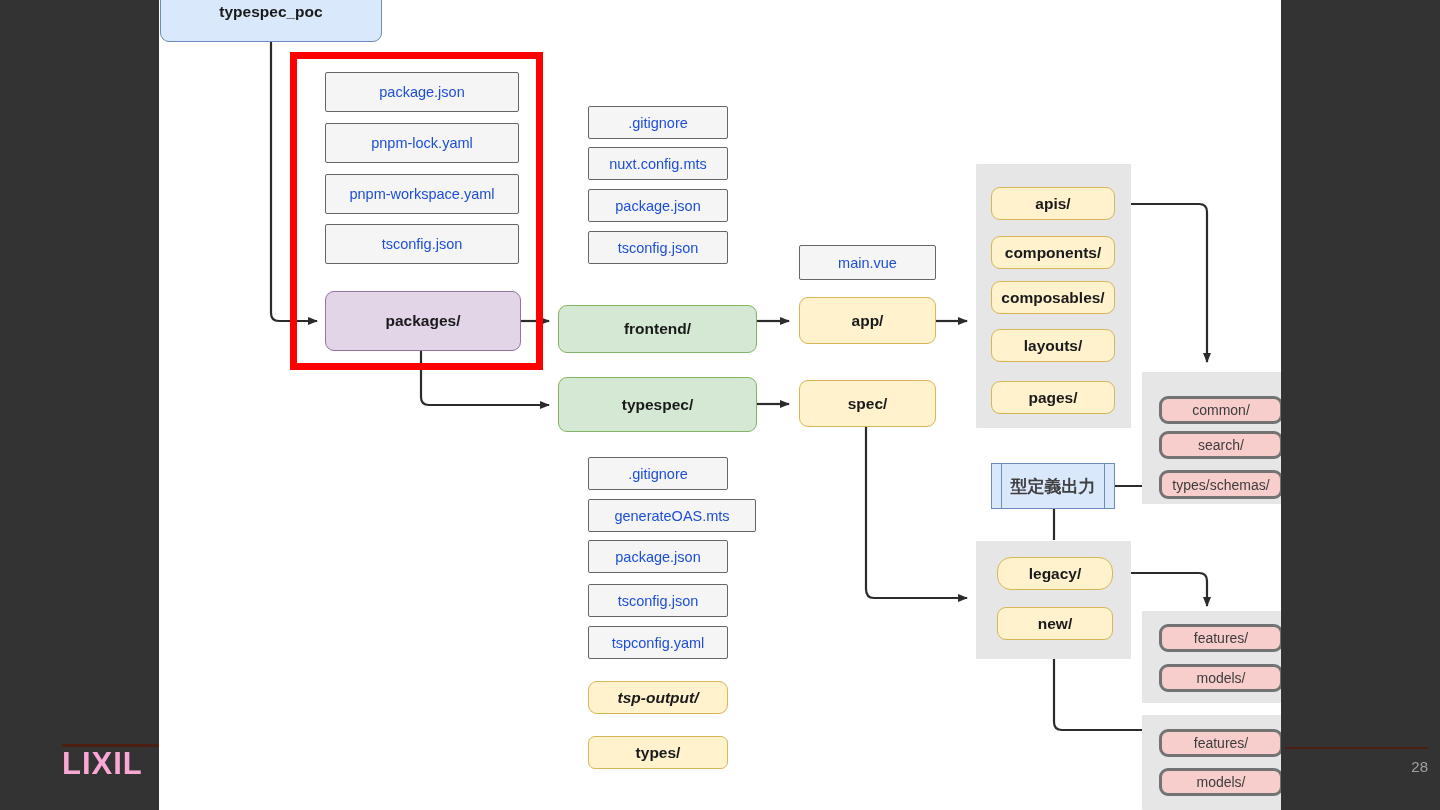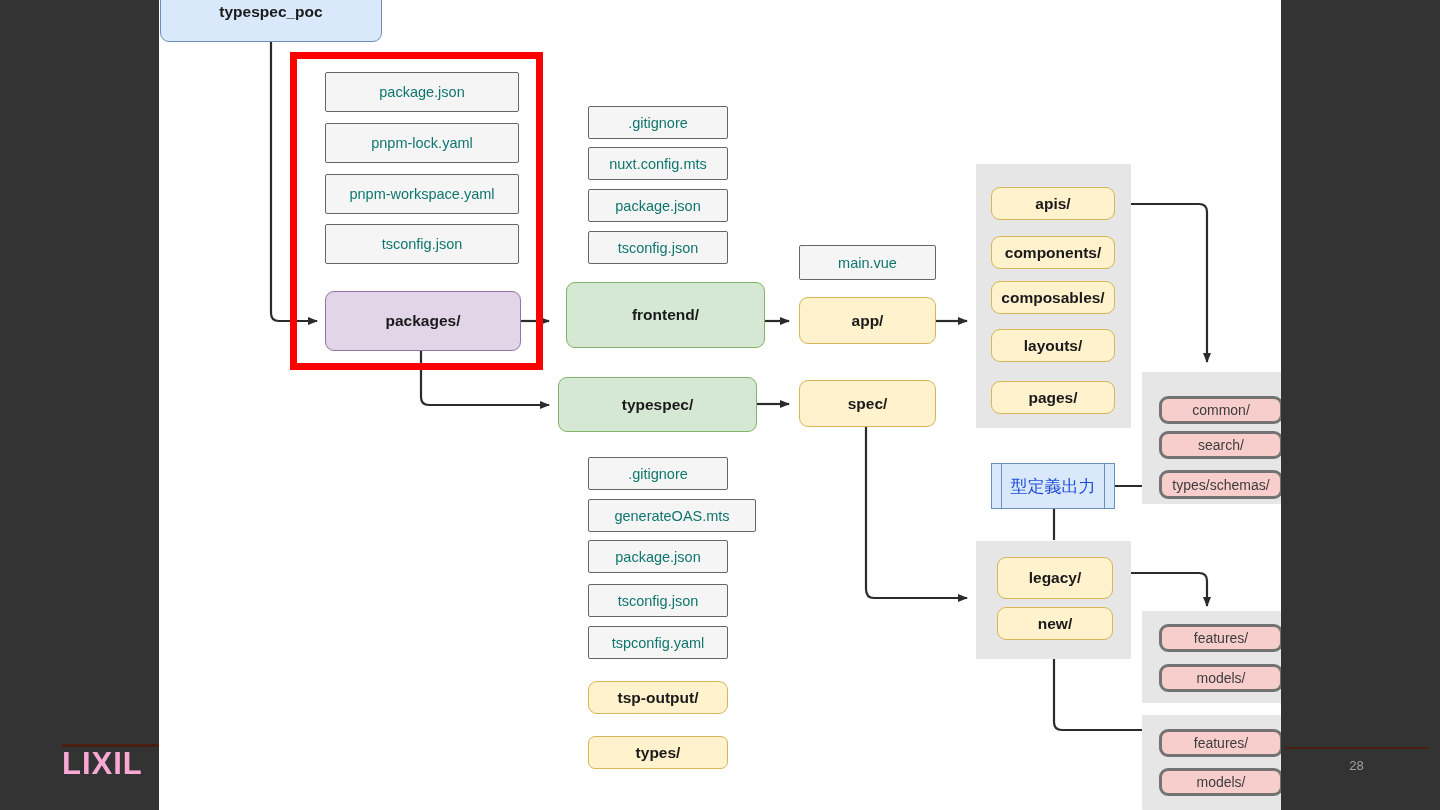--- a/index.html
+++ b/index.html
@@ -14,49 +14,49 @@
 
   
   .deck-bg{position:absolute;inset:0;background:#333333;}
   .logo{position:absolute;left:62px;top:744px;width:112px;}
   .logo-rule{width:112px;height:3px;background:#4a1f12;}
   .logo-text{
     font-size:31px;font-weight:700;letter-spacing:1px;
     color:#f9a8d4;line-height:34px;font-family:Liberation Sans, sans-serif;
   }
   .page-rule{position:absolute;left:1285px;top:747px;width:143px;height:2px;background:#4a1f12;}
-  .page-num{position:absolute;left:1285px;top:758px;width:143px;text-align:center;
-    color:#a0a0a0;font-size:13px;}
+  .page-num{position:absolute;left:1285px;top:758px;width:143px;text-align:right;
+    color:#a0a0a0;font-size:15px;}
 
   
   .canvas{
     position:absolute;left:159px;top:0;width:1122px;height:810px;
     background:#ffffff;overflow:hidden;
   }
 
   
   .node{
     position:absolute;box-sizing:border-box;
     display:flex;align-items:center;justify-content:center;
     text-align:center;color:#1a1a1a;
   }
   .file{
     background:#f5f5f5;border:1px solid #666666;border-radius:2px;
-    font-size:14.5px;font-weight:400;color:#0f766e;
+    font-size:14.5px;font-weight:400;color:#1d4ed8;
   }
   .folder{border-radius:9px;font-size:15.5px;font-weight:700;}
   .blue{background:#dae8fc;border:1px solid #6c8ebf;}
   .purple{background:#e1d5e7;border:1px solid #9673a6;}
   .green{background:#d5e8d4;border:1px solid #82b366;}
   .yellow{background:#fff2cc;border:1px solid #d6b656;}
   .pink{background:#f8cecc;border:3px solid #737373;font-weight:400;font-size:14px;color:#3c3c3c;}
   .group-box{position:absolute;background:#e6e6e6;border-radius:1px;}
   .note-jp{
     background:#dae8fc;border:1px solid #6c8ebf;
-    font-size:17px;font-weight:400;color:#1d4ed8;
+    font-size:17px;font-weight:700;color:#404040;
     font-family:"DejaVu Sans","Liberation Sans",sans-serif;
   }
   .note-jp::before,.note-jp::after{
     content:"";position:absolute;top:0;bottom:0;width:0;border-left:1px solid #6c8ebf;
   }
   .note-jp::before{left:9px;}
   .note-jp::after{right:9px;}
 
   .highlight-rect{
     position:absolute;border:7px solid #ff0000;box-sizing:border-box;background:transparent;
@@ -123,29 +123,29 @@
 
     <div class="node folder purple" style="left:166px;top:291px;width:196px;height:60px;">packages/</div>
 
     <div class="highlight-rect" style="left:131px;top:52px;width:253px;height:318px;"></div>
 
     <div class="node file" style="left:429px;top:106px;width:140px;height:33px;">.gitignore</div>
     <div class="node file" style="left:429px;top:147px;width:140px;height:33px;">nuxt.config.mts</div>
     <div class="node file" style="left:429px;top:189px;width:140px;height:33px;">package.json</div>
     <div class="node file" style="left:429px;top:231px;width:140px;height:33px;">tsconfig.json</div>
 
-    <div class="node folder green" style="left:399px;top:282px;width:199px;height:66px;margin-left:8px;">frontend/</div>
+    <div class="node folder green" style="left:399px;top:305px;width:199px;height:48px;">frontend/</div>
     <div class="node folder green" style="left:399px;top:377px;width:199px;height:55px;">typespec/</div>
 
     <div class="node file" style="left:429px;top:457px;width:140px;height:33px;">.gitignore</div>
     <div class="node file" style="left:429px;top:499px;width:168px;height:33px;">generateOAS.mts</div>
     <div class="node file" style="left:429px;top:540px;width:140px;height:33px;">package.json</div>
     <div class="node file" style="left:429px;top:584px;width:140px;height:33px;">tsconfig.json</div>
     <div class="node file" style="left:429px;top:626px;width:140px;height:33px;">tspconfig.yaml</div>
-    <div class="node folder yellow" style="left:429px;top:681px;width:140px;height:33px;">tsp-output/</div>
+    <div class="node folder yellow" style="left:429px;top:681px;width:140px;height:33px;font-style:italic;">tsp-output/</div>
     <div class="node folder yellow" style="left:429px;top:736px;width:140px;height:33px;border-radius:7px;">types/</div>
 
     <div class="node file" style="left:640px;top:245px;width:137px;height:35px;">main.vue</div>
     <div class="node folder yellow" style="left:640px;top:297px;width:137px;height:47px;">app/</div>
     <div class="node folder yellow" style="left:640px;top:380px;width:137px;height:47px;">spec/</div>
 
     <div class="group-box" style="left:817px;top:164px;width:155px;height:264px;"></div>
     <div class="node folder yellow" style="left:832px;top:187px;width:124px;height:33px;">apis/</div>
     <div class="node folder yellow" style="left:832px;top:236px;width:124px;height:33px;">components/</div>
     <div class="node folder yellow" style="left:832px;top:281px;width:124px;height:33px;">composables/</div>
@@ -153,21 +153,21 @@
     <div class="node folder yellow" style="left:832px;top:381px;width:124px;height:33px;">pages/</div>
 
     <div class="group-box" style="left:983px;top:372px;width:155px;height:132px;"></div>
     <div class="node folder pink" style="left:1000px;top:396px;width:124px;height:28px;">common/</div>
     <div class="node folder pink" style="left:1000px;top:431px;width:124px;height:28px;">search/</div>
     <div class="node folder pink" style="left:1000px;top:470px;width:124px;height:29px;">types/schemas/</div>
 
     <div class="node note-jp" style="left:832px;top:463px;width:124px;height:46px;">型定義出力</div>
 
     <div class="group-box" style="left:817px;top:541px;width:155px;height:118px;"></div>
-    <div class="node folder yellow" style="left:838px;top:557px;width:116px;height:42px;">legacy/</div>
+    <div class="node folder yellow" style="left:838px;top:557px;width:116px;height:33px;border-radius:14px;">legacy/</div>
     <div class="node folder yellow" style="left:838px;top:607px;width:116px;height:33px;">new/</div>
 
     <div class="group-box" style="left:983px;top:611px;width:155px;height:92px;"></div>
     <div class="node folder pink" style="left:1000px;top:624px;width:124px;height:28px;">features/</div>
     <div class="node folder pink" style="left:1000px;top:664px;width:124px;height:28px;">models/</div>
 
     <div class="group-box" style="left:983px;top:715px;width:155px;height:95px;"></div>
     <div class="node folder pink" style="left:1000px;top:729px;width:124px;height:28px;">features/</div>
     <div class="node folder pink" style="left:1000px;top:768px;width:124px;height:28px;">models/</div>
 

